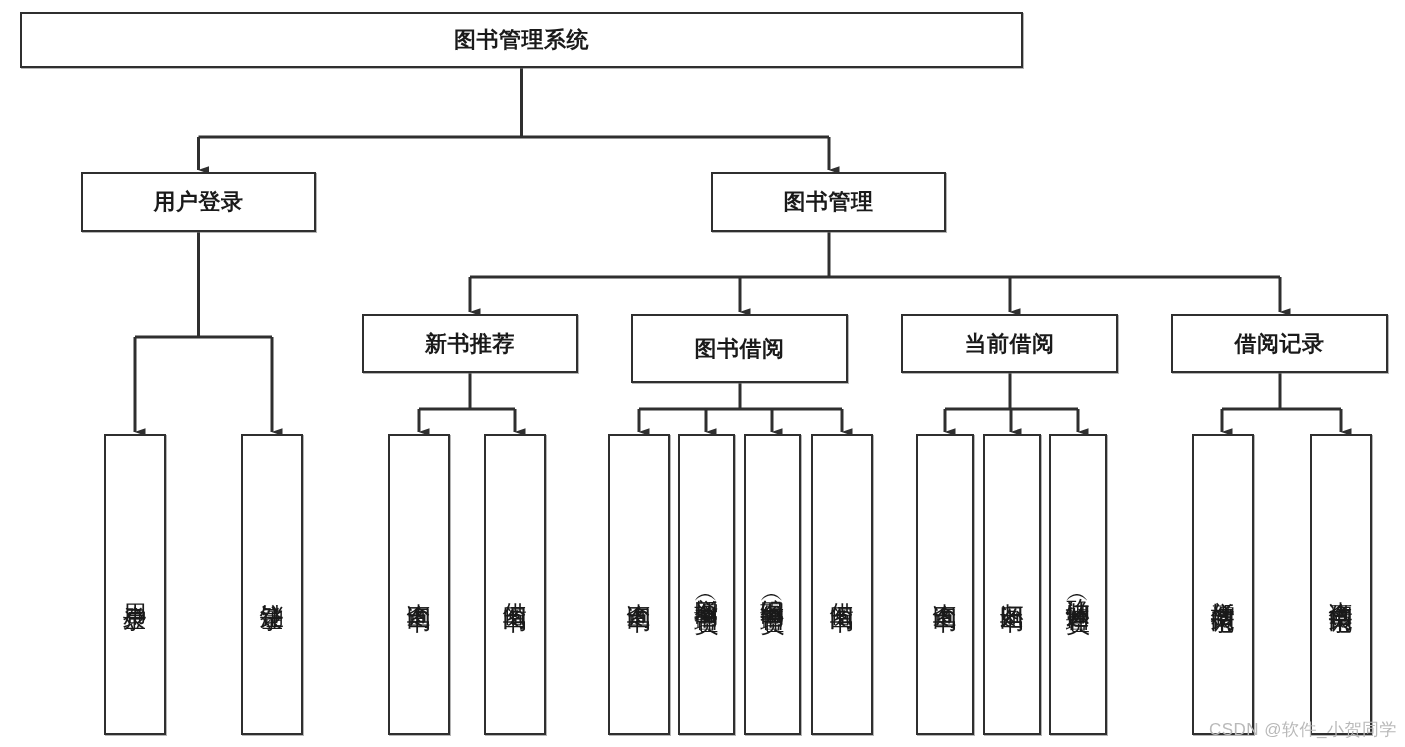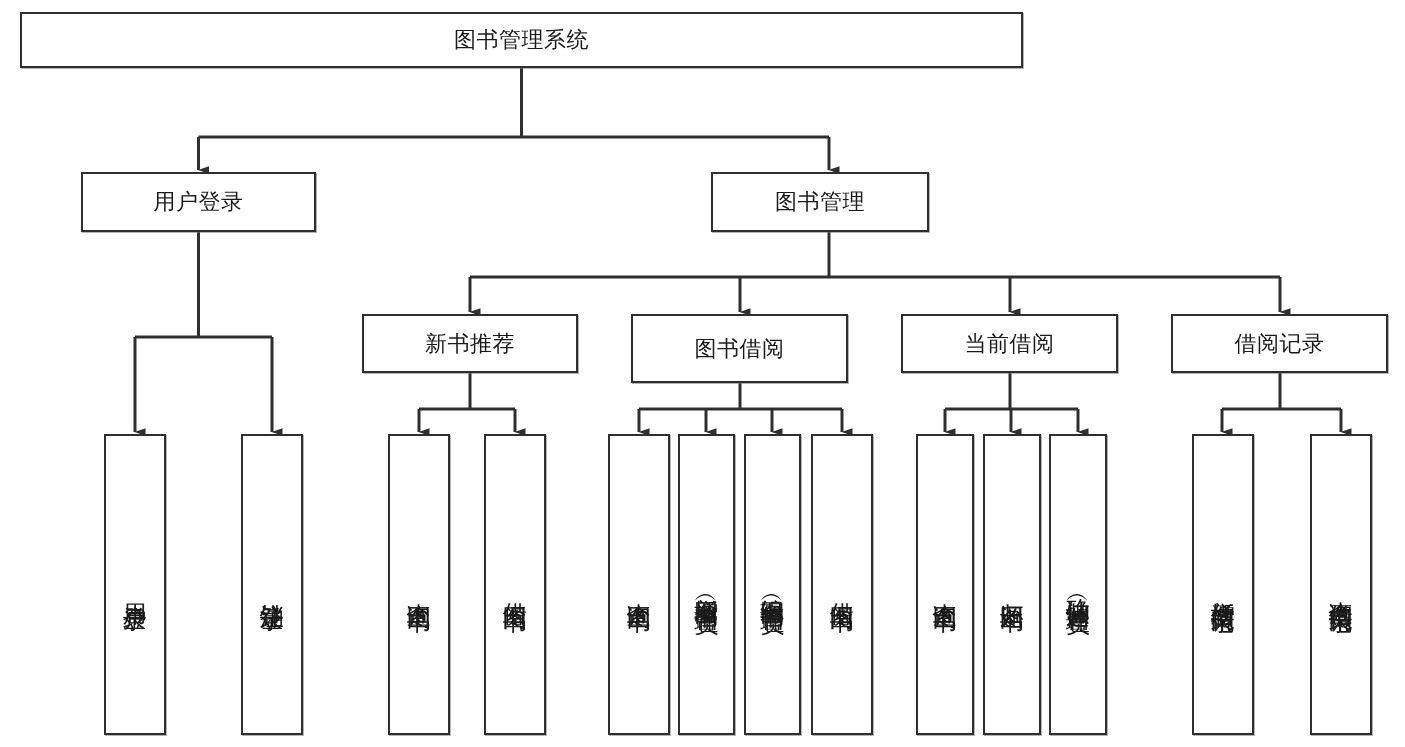--- a/index.html
+++ b/index.html
@@ -33,20 +33,21 @@
   }
   .node .txt{
     display:block;
     text-align:center;
     line-height:1.18;
     white-space:nowrap;
   }
   .h-node .txt{
     font-size:22px;
     letter-spacing:0.5px;
+    font-weight:bold;
   }
   .root .txt{ font-size:22px; }
   .leaf{
     align-items:flex-start;
     justify-content:center;
     padding-top:6px;
   }
   .leaf .txt{
     writing-mode:vertical-rl;
     text-orientation:upright;
@@ -127,21 +128,21 @@
     </g>
   </svg>
 
   <div class="node root h-node" style="left:20px;top:12px;width:1003px;height:56px;">
     <span class="txt">图书管理系统</span>
   </div>
 
   <div class="node h-node" style="left:81px;top:172px;width:235px;height:60px;">
     <span class="txt">用户登录</span>
   </div>
-  <div class="node h-node" style="left:711px;top:172px;width:218px;height:60px;">
+  <div class="node h-node" style="left:711px;top:172px;width:235px;height:60px;">
     <span class="txt">图书管理</span>
   </div>
 
   <div class="node h-node" style="left:362px;top:314px;width:216px;height:59px;justify-content:center;">
     <span class="txt">新书推荐</span>
   </div>
   <div class="node h-node" style="left:631px;top:314px;width:217px;height:69px;">
     <span class="txt">图书借阅</span>
   </div>
   <div class="node h-node" style="left:1171px;top:314px;width:217px;height:59px;">
@@ -188,13 +189,14 @@
     <span class="txt">确认归还（管理员）</span>
   </div>
 
   <div class="node leaf" style="left:1192px;top:434px;width:62px;height:301px;">
     <span class="txt">新增借阅记录</span>
   </div>
   <div class="node leaf" style="left:1310px;top:434px;width:62px;height:301px;">
     <span class="txt">查询借阅记录</span>
   </div>
 
+  <div class="watermark">CSDN @软件_小贺同学</div>
 </div>
 
 </body></html>

